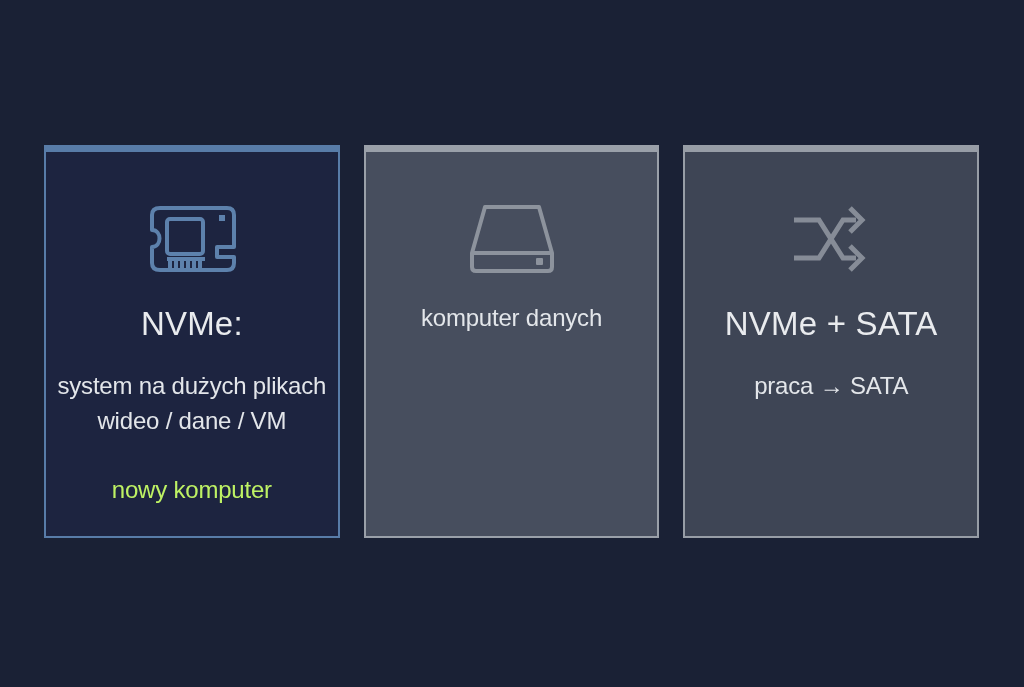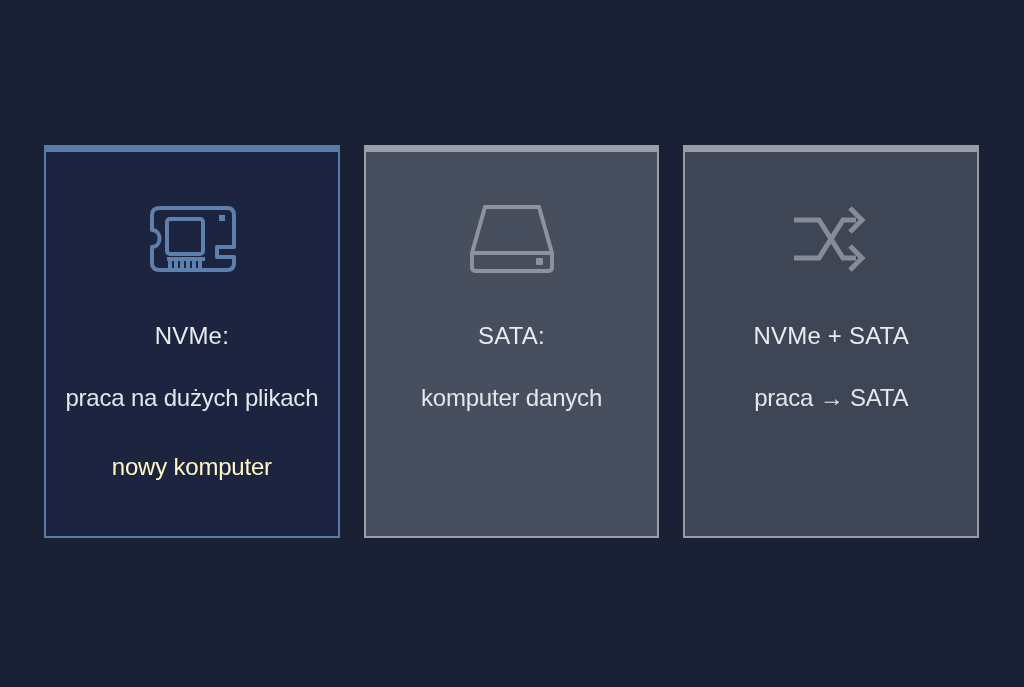--- a/index.html
+++ b/index.html
@@ -35,22 +35,22 @@
     margin-top: 52px;
     height: 70px;
     width: 92px;
     display: flex;
     align-items: center;
     justify-content: center;
     color: var(--icon-color, #8b919b);
   }
   .icon svg { display: block; }
   .card-title {
-    margin: 44px 0 0 0;
-    font-size: 24px;
+    margin: 32px 0 0 0;
+    font-size: 33px;
     line-height: 36px;
     font-weight: 500;
     letter-spacing: 0.2px;
     color: #e9ebee;
     text-align: center;
   }
   .card-body {
     margin-top: 26px;
     text-align: center;
   }
@@ -59,21 +59,21 @@
     line-height: 35px;
     letter-spacing: -0.2px;
     color: #e3e6ea;
     white-space: nowrap;
   }
   .card-note {
     margin-top: 36px;
     font-size: 24px;
     line-height: 32px;
     letter-spacing: -0.2px;
-    color: #fef9c3;
+    color: #bef264;
     text-align: left;
   }
 </style>
 </head>
 <body style="background: rgb(26, 33, 53);">
 
 <div class="stage">
   <div class="cards">
 
     <section class="card" style="--card-bg: #1d2440; --card-accent: #587ca8; --icon-color: #5d81ac;">
@@ -81,34 +81,34 @@
         <svg width="90" height="70" viewBox="0 0 90 70" fill="none" stroke="currentColor" stroke-width="4" stroke-linejoin="round" stroke-linecap="butt">
           <path d="M 13 4 H 80 Q 87 4 87 11 V 43 H 70 V 53 H 87 V 59 Q 87 66 80 66 H 13 Q 5 66 5 59 V 43 C 15 43 15 26 5 26 V 11 Q 5 4 13 4 Z"></path>
           <rect x="20" y="15" width="36" height="35" rx="3"></rect>
           <path d="M 20 55 H 58"></path>
           <path d="M 23 55 V 64 M 29 55 V 64 M 35 55 V 64 M 41 55 V 64 M 47 55 V 64 M 53 55 V 64"></path>
           <rect x="72" y="11" width="6" height="6" fill="currentColor" stroke="none"></rect>
         </svg>
       </div>
       <h2 class="card-title">NVMe:</h2>
       <div class="card-body">
-        <div class="body-line">praca na dużych plikach</div>
+        <div class="body-line">system na dużych plikach</div>
+        <div class="body-line">wideo / dane / VM</div>
       </div>
       <div class="card-note">nowy komputer</div>
     </section>
 
     <section class="card" style="--card-bg: #474e5e; --card-accent: #9aa0a9; --icon-color: #8d939d;">
       <div class="icon">
         <svg width="88" height="72" viewBox="0 0 88 72" fill="none" stroke="currentColor" stroke-width="4" stroke-linejoin="round" stroke-linecap="butt">
           <path d="M 17 4 H 71 L 84 50 V 64 Q 84 68 80 68 H 8 Q 4 68 4 64 V 50 Z"></path>
           <path d="M 4 50 H 84"></path>
           <rect x="68" y="55" width="7" height="7" rx="1" fill="currentColor" stroke="none"></rect>
         </svg>
       </div>
-      <h2 class="card-title">SATA:</h2>
       <div class="card-body">
         <div class="body-line">komputer danych</div>
       </div>
     </section>
 
     <section class="card" style="--card-bg: #3e4555; --card-accent: #979da6; --icon-color: #868c97;">
       <div class="icon">
         <svg width="78" height="68" viewBox="0 0 78 68" fill="none" stroke="currentColor" stroke-width="5" stroke-linejoin="miter" stroke-linecap="butt">
           <path d="M 2 15 H 27 L 51 53 H 64"></path>
           <path d="M 2 53 H 27 L 51 15 H 64"></path>

